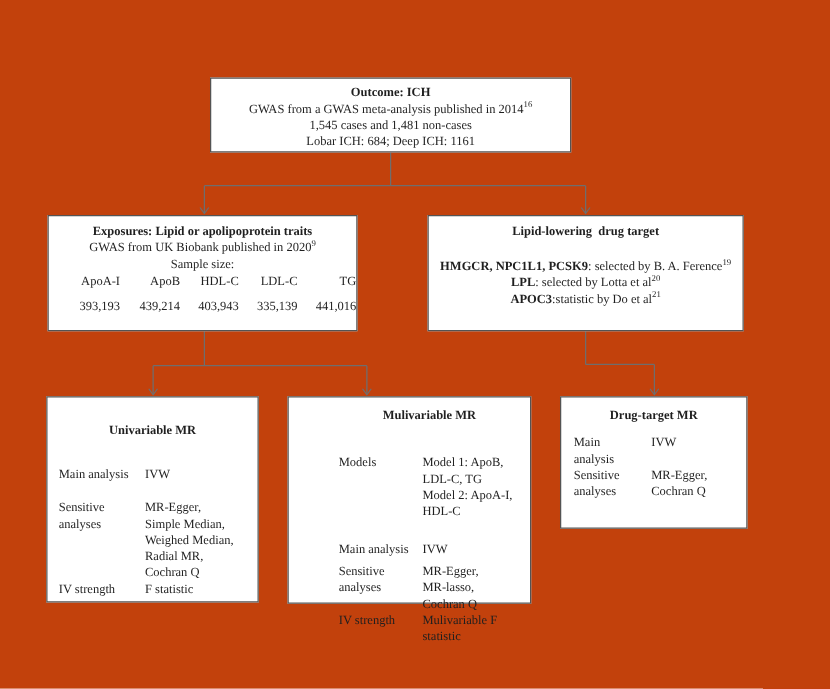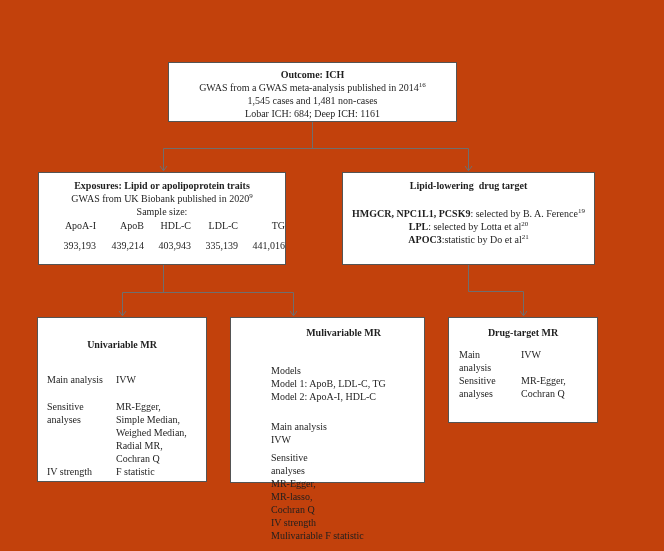--- a/index.html
+++ b/index.html
@@ -50,21 +50,21 @@
   .mr-label, .mr-value { white-space: pre-line; }
 
   .box-uni { left: 37px; top: 317px; width: 170px; height: 165px; padding-top: 20px; }
   .box-uni .mr-row { padding-left: 9px; }
   .box-uni .mr-label { width: 69px; flex-shrink: 0; }
   .box-uni .mr-row:nth-of-type(1) { margin-top: 10px; }
   .box-uni .mr-row:nth-of-type(2) { margin-top: 22px; }
   .box-uni .mr-row:nth-of-type(3) { margin-top: 14px; }
 
   .box-multi { left: 230px; top: 317px; width: 195px; height: 166px; padding-top: 8px; padding-left: 32px; }
-  .box-multi .mr-row { padding-left: 8px; flex-direction: column; }
+  .box-multi .mr-row { padding-left: 8px; }
   .box-multi .mr-label { width: 67px; flex-shrink: 0; }
   .box-multi .mr-row:nth-of-type(1) { margin-top: 4px; }
   .box-multi .mr-row:nth-of-type(2) { margin-top: 25px; }
   .box-multi .mr-row:nth-of-type(3) { margin-top: 17px; }
   .box-multi .mr-row:nth-of-type(4) { margin-top: 5px; }
 
   .box-dtmr { left: 448px; top: 317px; width: 150px; height: 106px; padding-top: 8px; }
   .box-dtmr .mr-row { padding-left: 10px; }
   .box-dtmr .mr-label { width: 62px; flex-shrink: 0; }
   .box-dtmr .mr-row:nth-of-type(1) { margin-top: 2px; }

